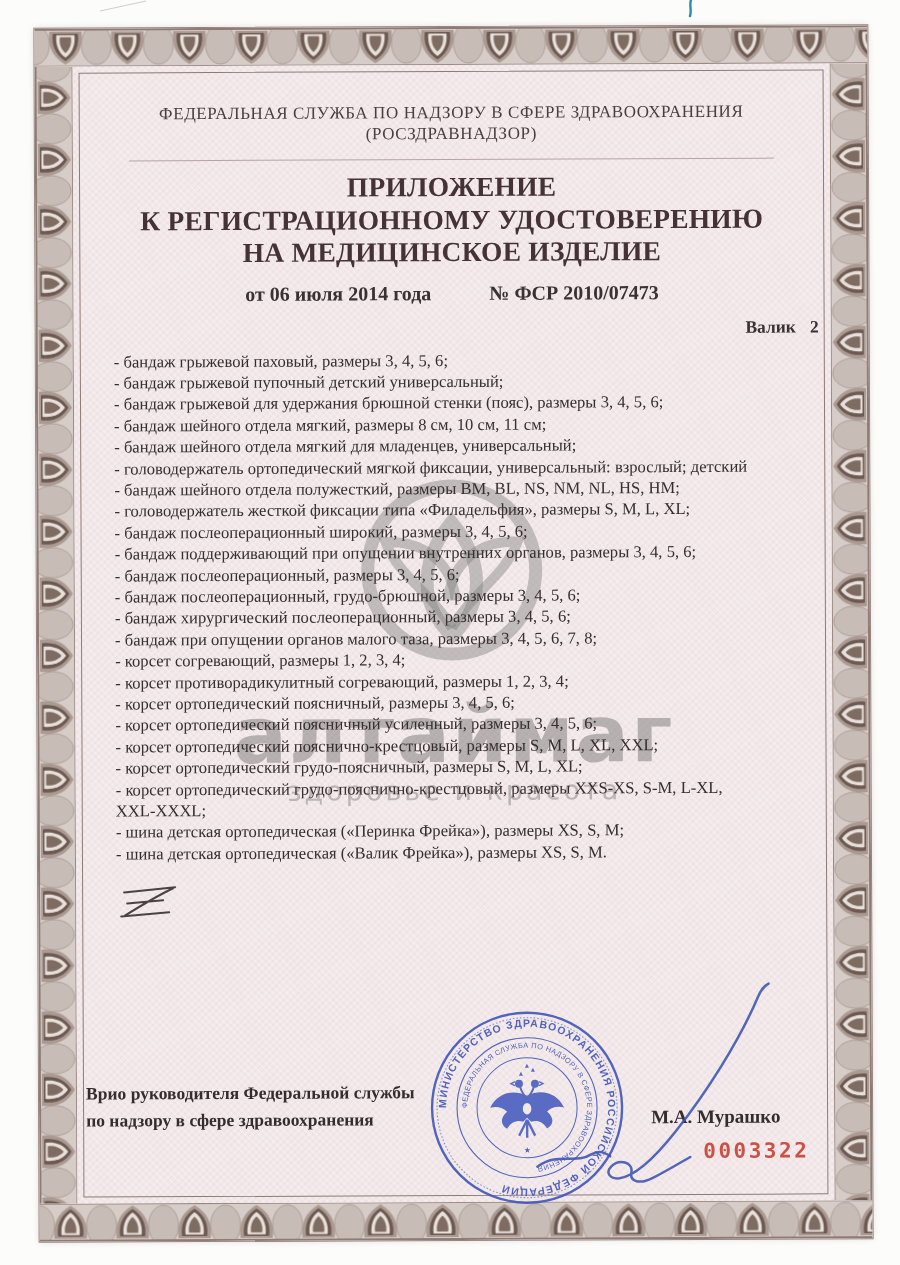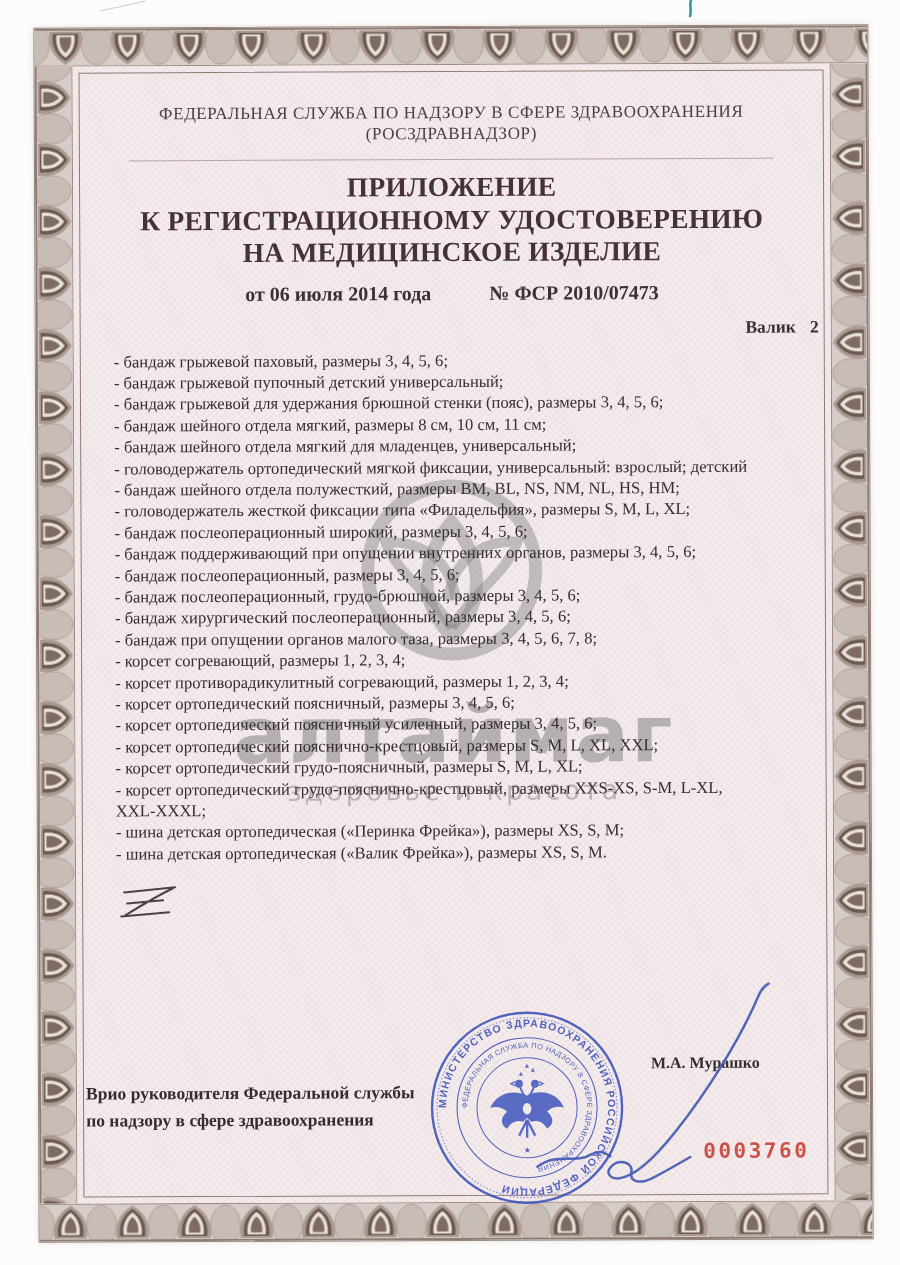--- a/index.html
+++ b/index.html
@@ -36,21 +36,21 @@
   .divider{ border:0;border-top:1.5px solid #b7a3a6;width:87%;margin:15px auto 0 auto;}
   .title{ text-align:center;font-weight:bold;color:#443238;margin-top:11px;}
   .title div{font-size:27.5px;line-height:32.5px;letter-spacing:.2px;}
   .daterow{ display:flex;justify-content:center;gap:58px;font-weight:bold;font-size:20px;margin-top:13px;color:#3a3134;}
   .sheet{ text-align:right;font-weight:bold;font-size:17.5px;margin:13px 4px 0 0;color:#3a3134;}
   .sheet .num{display:inline-block;margin-left:14px;}
   
   .list{ margin:11px 60px 0 32px;width:650px;font-size:16.6px;line-height:21.4px;color:#352d30;}
   
   .signatory{ position:absolute;left:47px;top:1052px;font-weight:bold;font-size:17.5px;line-height:27px;color:#342c2f;}
-  .signername{ position:absolute;left:612px;top:1028px;font-weight:bold;font-size:16px;color:#342c2f;}
+  .signername{ position:absolute;left:612px;top:1080px;font-weight:bold;font-size:19px;color:#342c2f;}
   .serial{
     position:absolute;left:664px;top:1113px;
     font-family:"DejaVu Sans Mono", monospace;font-weight:bold;
     font-size:21px;letter-spacing:2.5px;color:#cd5047;
   }
   
   .wm{position:absolute;left:0;top:0;width:833px;height:1213px;pointer-events:none;}
   .wm-word{
     position:absolute;left:0;top:662px;width:833px;text-align:center;
     font-family:"DejaVu Sans", sans-serif;font-weight:bold;
@@ -185,21 +185,21 @@
         <div>- шина детская ортопедическая («Перинка Фрейка»), размеры XS, S, M;</div>
         <div>- шина детская ортопедическая («Валик Фрейка»), размеры XS, S, M.</div>
       </div>
     </div>
 
     <div class="signatory">
       <div>Врио руководителя Федеральной службы</div>
       <div>по надзору в сфере здравоохранения</div>
     </div>
     <div class="signername">М.А. Мурашко</div>
-    <div class="serial">0003760</div>
+    <div class="serial">0003322</div>
 
     <svg style="position:absolute;left:383px;top:976px" width="210" height="210" viewBox="-105 -105 210 210" opacity="0.9">
       <defs>
         <path id="ringO" d="M -81,0 A 81,81 0 1,1 81,0 A 81,81 0 1,1 -81,0"></path>
         <path id="ringI" d="M -60,0 A 60,60 0 1,1 60,0 A 60,60 0 1,1 -60,0"></path>
       </defs>
       <g stroke="#4055b8" fill="none">
         <circle r="95" stroke-width="2.4"></circle>
         <circle r="90" stroke-width="1.1" stroke-dasharray="1.6 1.9" opacity=".65"></circle>
         <circle r="70" stroke-width="1.1"></circle>

